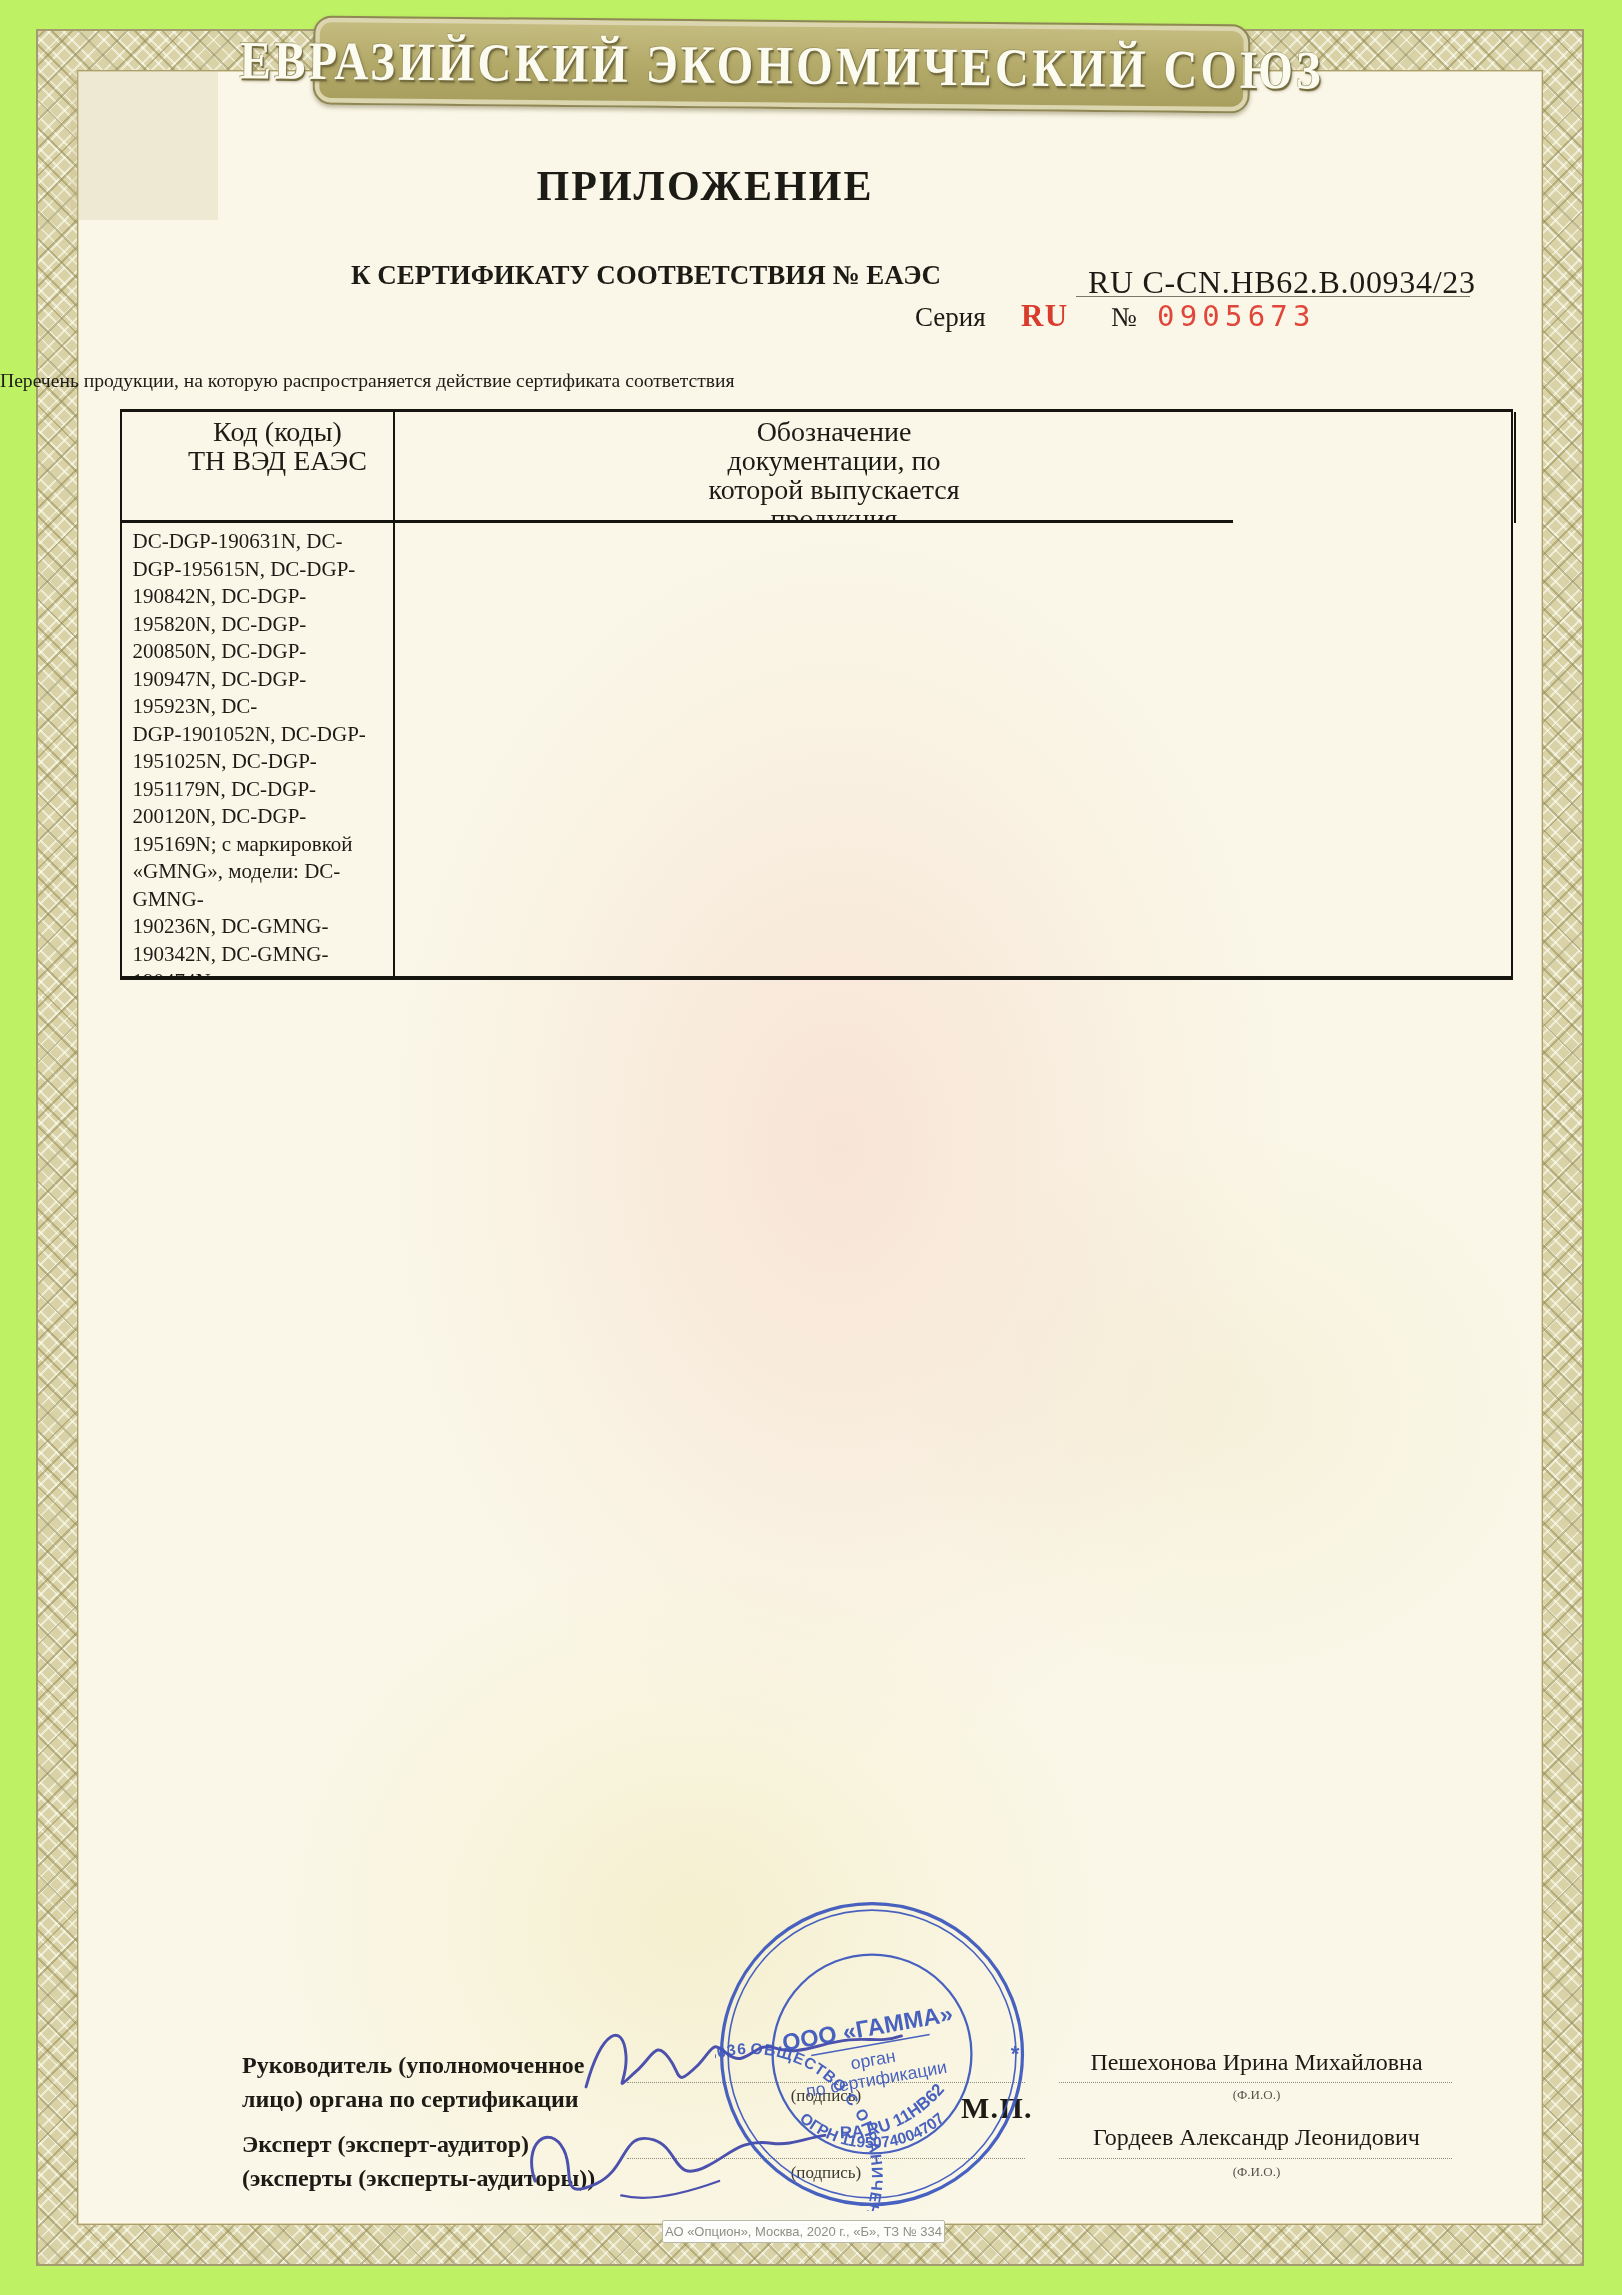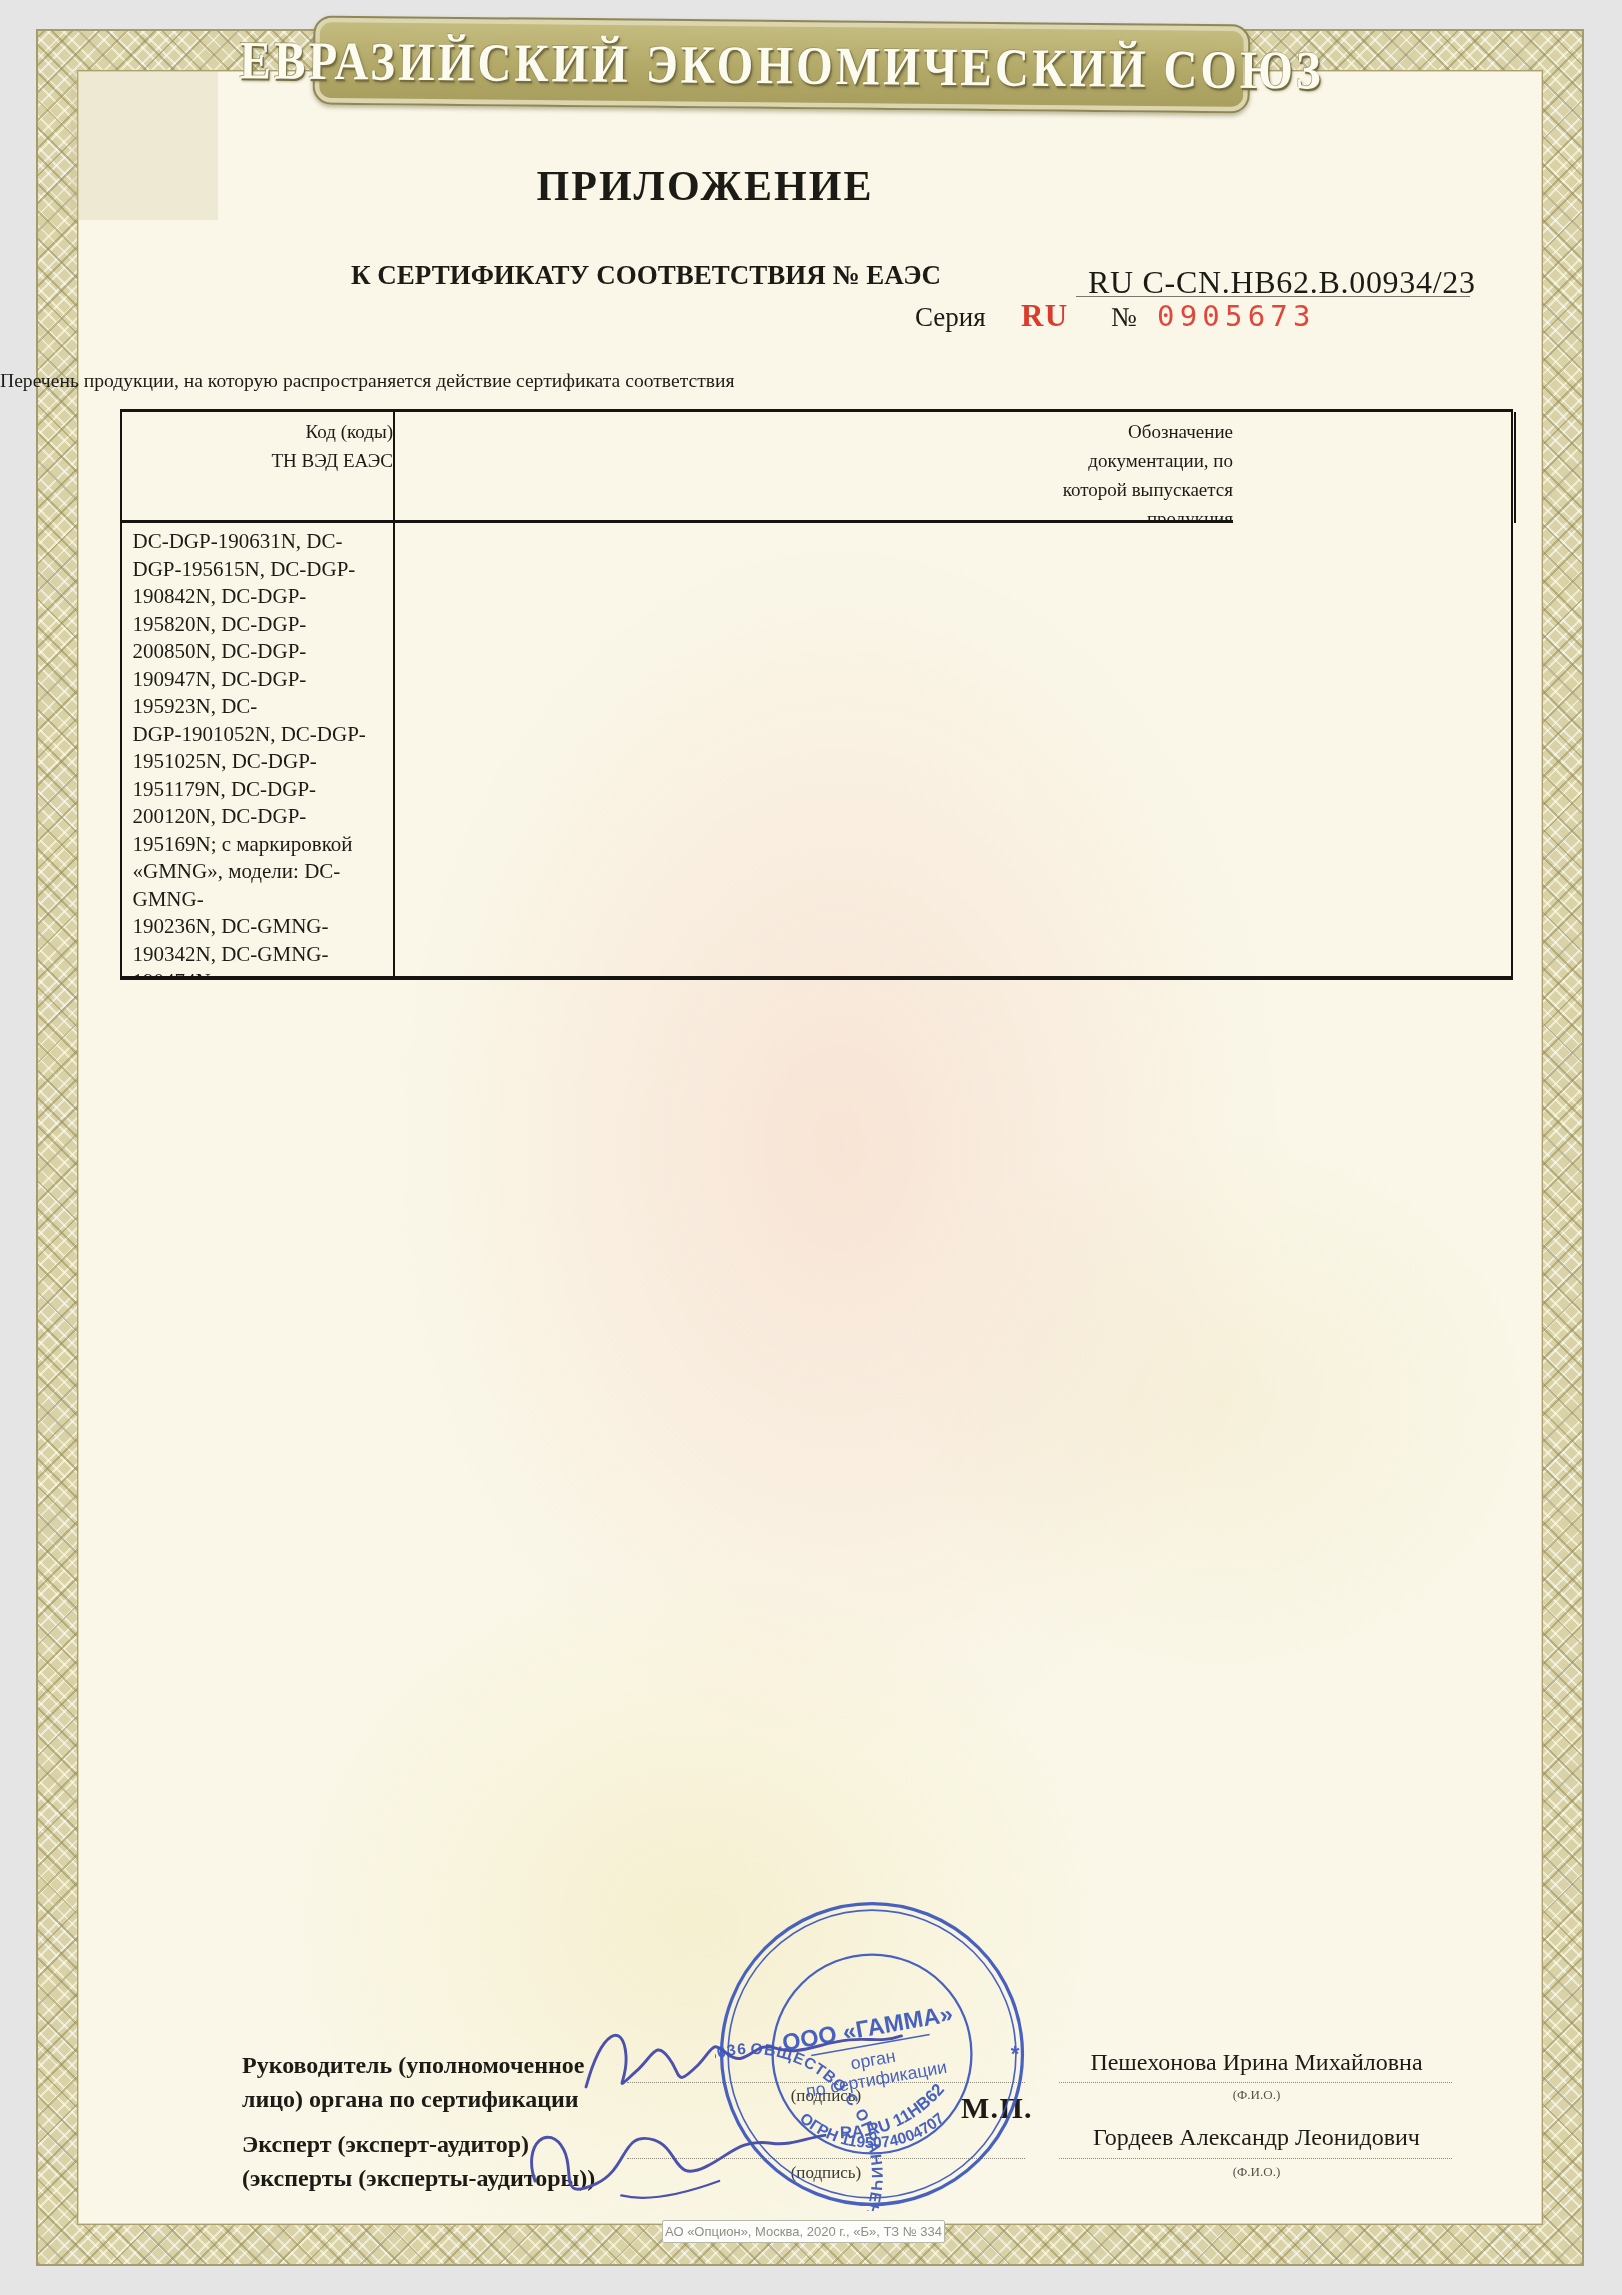--- a/index.html
+++ b/index.html
@@ -1,16 +1,16 @@
 <!DOCTYPE html>
 <html style="font-size:10.5px"><head>
 <meta charset="utf-8">
 <style>
   html,body{margin:0;padding:0;background:#ffffff;}
-  .page{position:relative;width:1622px;height:2295px;background:#e5e5e5;overflow:hidden;
+  .page{position:relative;width:1622px;height:2295px;background:#bef264;overflow:hidden;
         font-family:"Liberation Serif",serif;color:#1d1b16;}
 
   
   .frame{position:absolute;left:36px;top:29.4px;width:1548px;height:2237px;
          background-color:#d8d2a6;border:2px solid #a49c6c;box-sizing:border-box;
          background-image:
            repeating-linear-gradient(45deg, rgba(148,138,84,.5) 0 2px, transparent 2px 19.6px),
            repeating-linear-gradient(-45deg, rgba(148,138,84,.5) 0 2px, transparent 2px 19.6px),
            repeating-linear-gradient(45deg, rgba(255,255,248,.55) 8.5px 10.5px, transparent 10.5px 19.6px),
            repeating-linear-gradient(-45deg, rgba(255,255,248,.55) 8.5px 10.5px, transparent 10.5px 19.6px);}
@@ -53,21 +53,21 @@
   .products-caption{position:absolute;left:0;width:1622px;top:370px;text-align:left;
          font-size:19.6px;}
 
   
   .tbl{position:absolute;left:120px;top:409px;width:1393px;height:571px;box-sizing:border-box;
        display:grid;grid-template-columns:273px 838px 283px;grid-template-rows:111px 1fr;
        border:2.6px solid #16140e;border-top-width:3.9px;border-bottom-width:4.6px;}
   .cell{box-sizing:border-box;overflow:hidden;}
   .c-r{border-right:2px solid #16140e;}
   .c-b{border-bottom:3.3px solid #16140e;}
-  .th{font-size:19px;line-height:29px;text-align:right;padding-top:5.2px;white-space:pre-line;padding-left:40px;}
+  .th{font-size:28px;line-height:29px;text-align:center;padding-top:5.2px;white-space:pre-line;padding-left:40px;}
   .td-models{font-size:21px;line-height:27.5px;padding:5.2px 9.2px 0 10.5px;white-space:pre-line;
        text-align:left;}
 
   
   .sig-label{position:absolute;left:242px;width:419px;font-size:24px;font-weight:bold;
        line-height:34px;white-space:pre-line;}
   .lab1{top:2048px;}
   .lab2{top:2127px;}
   .sig-line{position:absolute;left:627px;width:398px;border-bottom:1.3px dotted #8d8b7e;}
   .line1{top:2082px;}

